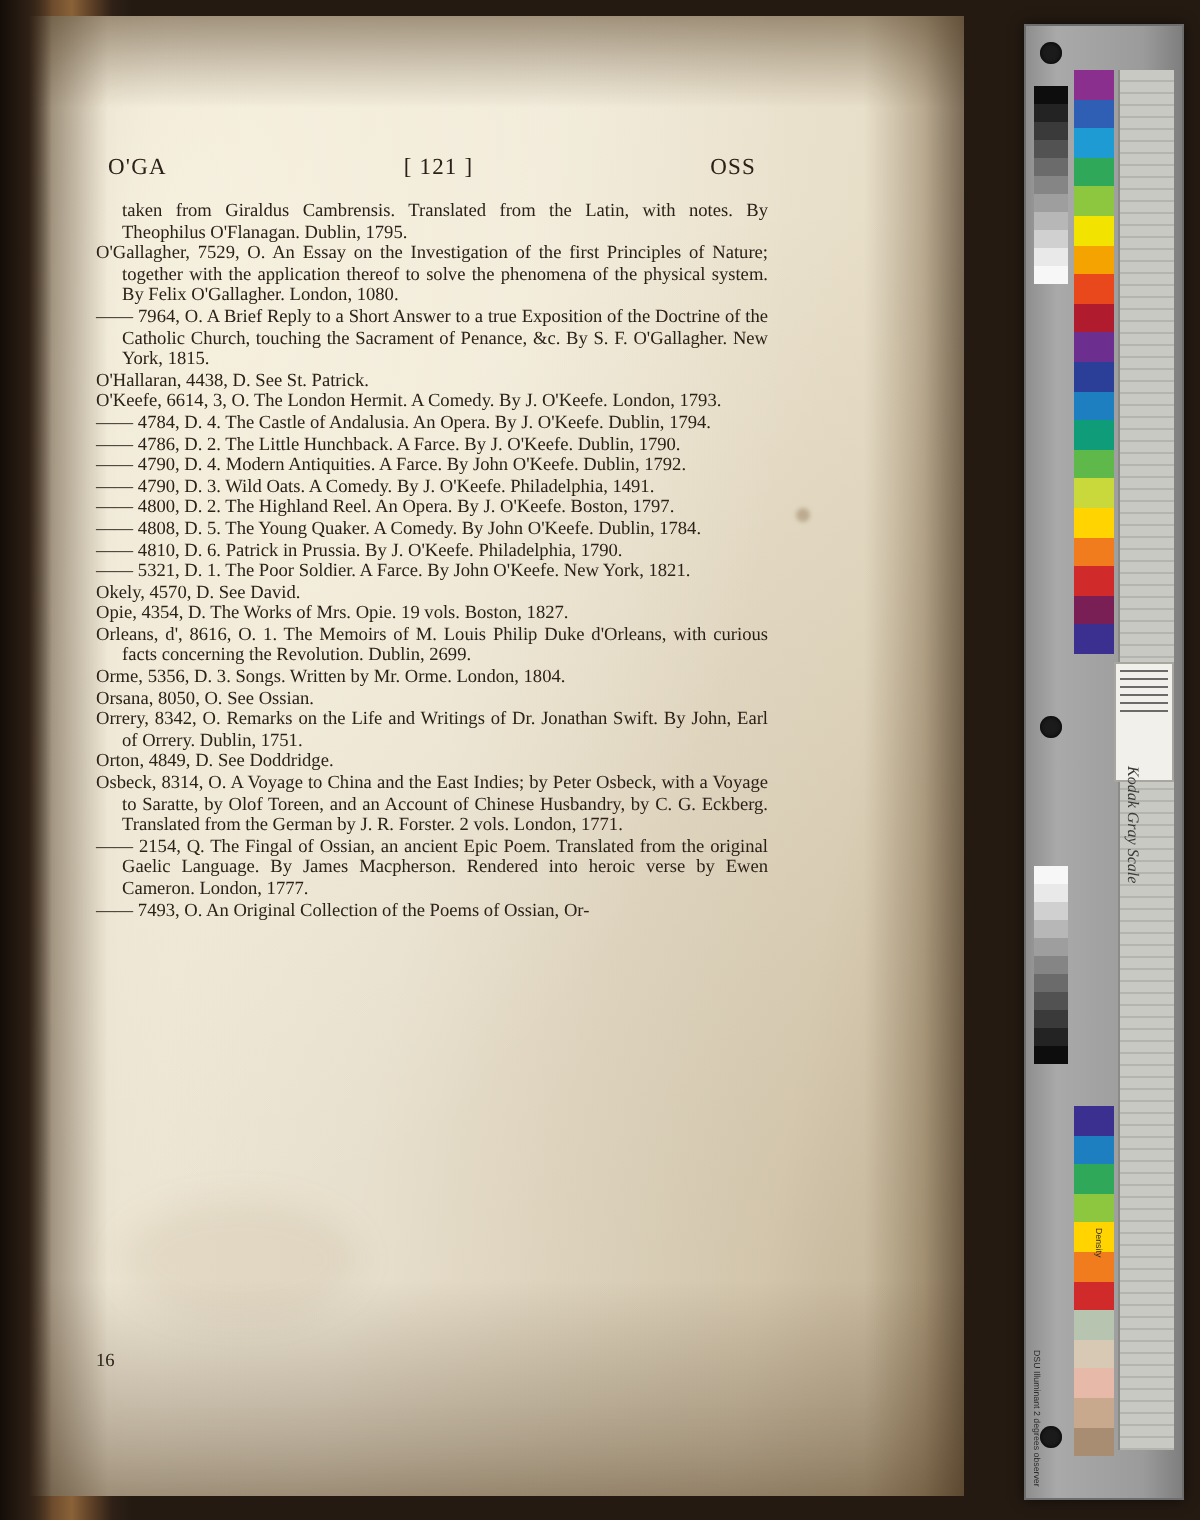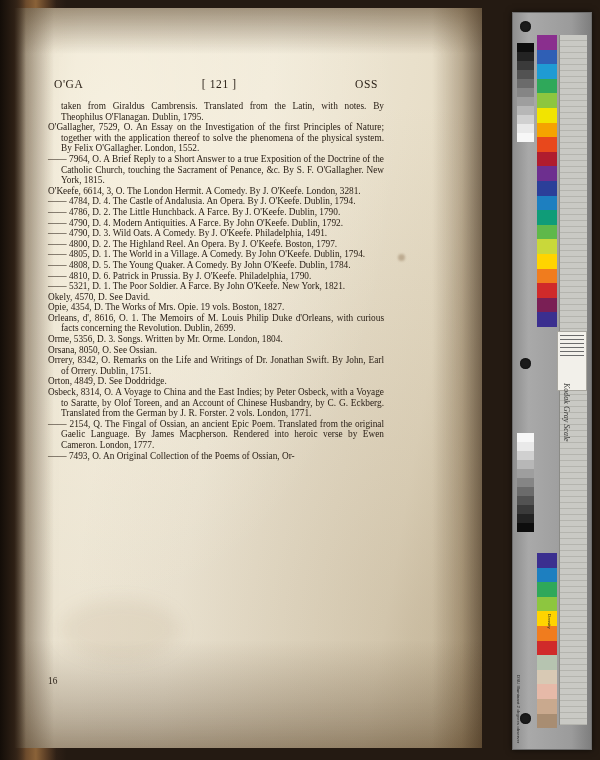--- a/index.html
+++ b/index.html
@@ -205,29 +205,29 @@
   <div class="stain s2"></div>
 
   <div class="text-col">
     <div class="running-head">
       <span>O'GA</span>
       <span>[ 121 ]</span>
       <span>OSS</span>
     </div>
 
     <div class="entry">taken from Giraldus Cambrensis.  Translated from the Latin, with notes.  By Theophilus O'Flanagan.  Dublin, 1795.</div>
-    <div class="entry hang">O'Gallagher, 7529, O. An Essay on the Investigation of the first Principles of Nature; together with the application thereof to solve the phenomena of the physical system.  By Felix O'Gallagher.  London, 1552.</div>
+    <div class="entry hang">O'Gallagher, 7529, O. An Essay on the Investigation of the first Principles of Nature; together with the application thereof to solve the phenomena of the physical system.  By Felix O'Gallagher.  London, 1080.</div>
     <div class="entry hang">—— 7964, O. A Brief Reply to a Short Answer to a true Exposition of the Doctrine of the Catholic Church, touching the Sacrament of Penance, &amp;c.  By S. F. O'Gallagher.  New York, 1815.</div>
-    <div class="entry hang">O'Keefe, 6614, 3, O. The London Hermit.  A Comedy.  By J. O'Keefe.  London, 3281.</div>
+    <div class="entry hang">O'Hallaran, 4438, D. See St. Patrick.</div>
+    <div class="entry hang">O'Keefe, 6614, 3, O. The London Hermit.  A Comedy.  By J. O'Keefe.  London, 1793.</div>
     <div class="entry hang">—— 4784, D. 4. The Castle of Andalusia.  An Opera.  By J. O'Keefe.  Dublin, 1794.</div>
     <div class="entry hang">—— 4786, D. 2. The Little Hunchback.  A Farce.  By J. O'Keefe.  Dublin, 1790.</div>
     <div class="entry hang">—— 4790, D. 4. Modern Antiquities.  A Farce.  By John O'Keefe.  Dublin, 1792.</div>
     <div class="entry hang">—— 4790, D. 3. Wild Oats.  A Comedy.  By J. O'Keefe.  Philadelphia, 1491.</div>
     <div class="entry hang">—— 4800, D. 2. The Highland Reel.  An Opera.  By J. O'Keefe.  Boston, 1797.</div>
-    <div class="entry hang">—— 4805, D. 1. The World in a Village.  A Comedy.  By John O'Keefe.  Dublin, 1794.</div>
     <div class="entry hang">—— 4808, D. 5. The Young Quaker.  A Comedy.  By John O'Keefe.  Dublin, 1784.</div>
     <div class="entry hang">—— 4810, D. 6. Patrick in Prussia.  By J. O'Keefe.  Philadelphia, 1790.</div>
     <div class="entry hang">—— 5321, D. 1. The Poor Soldier.  A Farce.  By John O'Keefe.  New York, 1821.</div>
     <div class="entry hang">Okely, 4570, D. See David.</div>
     <div class="entry hang">Opie, 4354, D. The Works of Mrs. Opie.  19 vols.  Boston, 1827.</div>
     <div class="entry hang">Orleans, d', 8616, O. 1. The Memoirs of M. Louis Philip Duke d'Orleans, with curious facts concerning the Revolution.  Dublin, 2699.</div>
     <div class="entry hang">Orme, 5356, D. 3. Songs.  Written by Mr. Orme.  London, 1804.</div>
     <div class="entry hang">Orsana, 8050, O. See Ossian.</div>
     <div class="entry hang">Orrery, 8342, O. Remarks on the Life and Writings of Dr. Jonathan Swift.  By John, Earl of Orrery.  Dublin, 1751.</div>
     <div class="entry hang">Orton, 4849, D. See Doddridge.</div>

